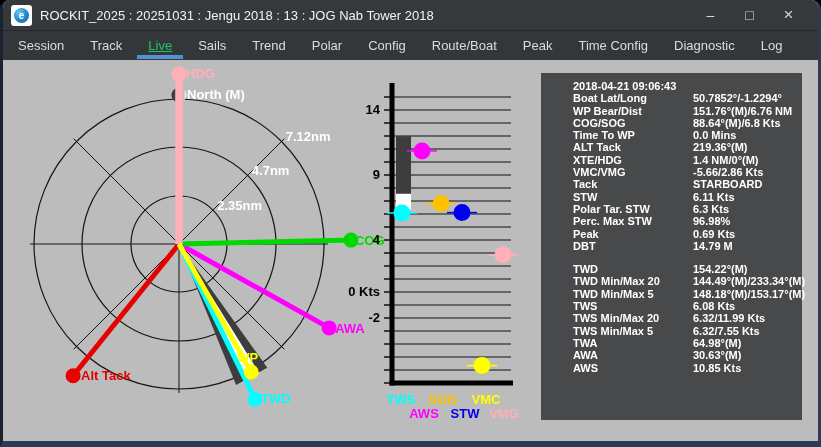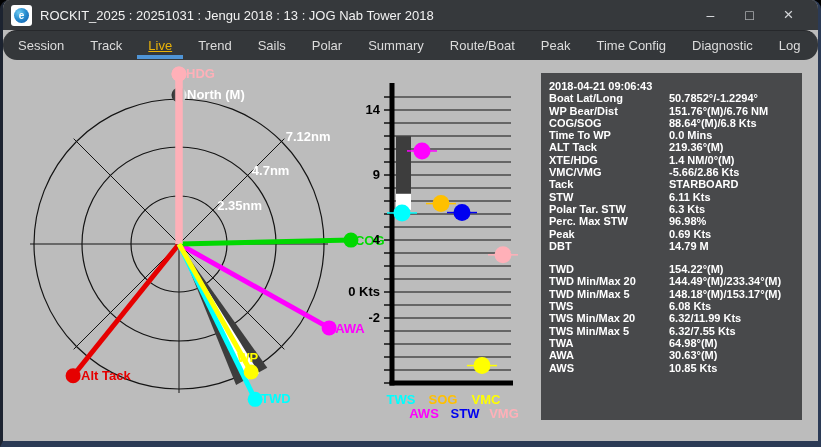--- a/index.html
+++ b/index.html
@@ -16,34 +16,34 @@
   .app-icon .globe { width:15px; height:15px; border-radius:50%;
               background:radial-gradient(circle at 34% 30%, #6ecbf2 0%, #2a8fd0 45%, #0d57a8 100%);
               color:#fff; font-size:10px; font-weight:bold; line-height:15px; text-align:center; }
   .title-text { color:#f2f2f2; font-size:13px; margin-left:8px; white-space:nowrap; }
   .win-controls { position:absolute; right:10px; top:0; height:30px; display:flex; }
   .win-btn { width:39px; height:30px; display:flex; align-items:center; justify-content:center;
              color:#d4d6d9; font-size:14px; }
   .win-btn.close { font-size:17px; }
   
   .menubar { height:30px; background:#34373a; border-top:1px solid #26282b; box-sizing:border-box;
-             display:flex; align-items:stretch; padding-left:2px;border-radius:14px; }
+             display:flex; align-items:stretch; padding-left:2px; }
   .menu-item { position:relative; display:flex; align-items:center; padding:0 13px;
                color:#dcdcdc; font-size:13px; }
-  .menu-item.active { color:#eab308;text-decoration:underline; }
+  .menu-item.active { color:#22c55e;text-decoration:underline; }
   .menu-item.active::after { content:""; position:absolute; left:2px; right:2px; bottom:1px;
                height:4px; background:#4f94d6; }
   
   .content { position:relative; width:815px; height:381px; background:#bcbcbc; }
   .canvas { position:absolute; left:0; top:0; }
   
   .data-panel { position:absolute; left:538px; top:13px; width:261px; height:347px;
                 box-sizing:border-box; background:#48494b; color:#fff;
                 font-size:11px; font-weight:bold; padding:7px 8px; }
-  .panel-row { display:flex; height:12.3px; line-height:12.3px; white-space:nowrap; }
+  .panel-row { display:flex; height:12.3px; line-height:12.3px; white-space:nowrap;margin-left:24px; }
   .panel-row .lbl { width:120px; flex:none; }
   .panel-row .val { flex:1; }
   .panel-gap { height:11px; }
 </style>
 </head>
 <body>
 
 <div class="window">
 
   <div class="titlebar">
@@ -55,24 +55,24 @@
       <div class="win-btn">–</div>
       <div class="win-btn">□</div>
       <div class="win-btn close">×</div>
     </div>
   </div>
 
   <nav class="menubar">
       <div class="menu-item">Session</div>
       <div class="menu-item">Track</div>
       <div class="menu-item active">Live</div>
+      <div class="menu-item">Sails</div>
       <div class="menu-item">Trend</div>
-      <div class="menu-item">Sails</div>
       <div class="menu-item">Polar</div>
-      <div class="menu-item">Summary</div>
+      <div class="menu-item">Config</div>
       <div class="menu-item">Route/Boat</div>
       <div class="menu-item">Peak</div>
       <div class="menu-item">Time Config</div>
       <div class="menu-item">Diagnostic</div>
       <div class="menu-item">Log</div>
     </nav>
 
   <div class="content">
     <svg class="canvas" width="815" height="381" viewBox="0 0 815 381">
       <defs>

